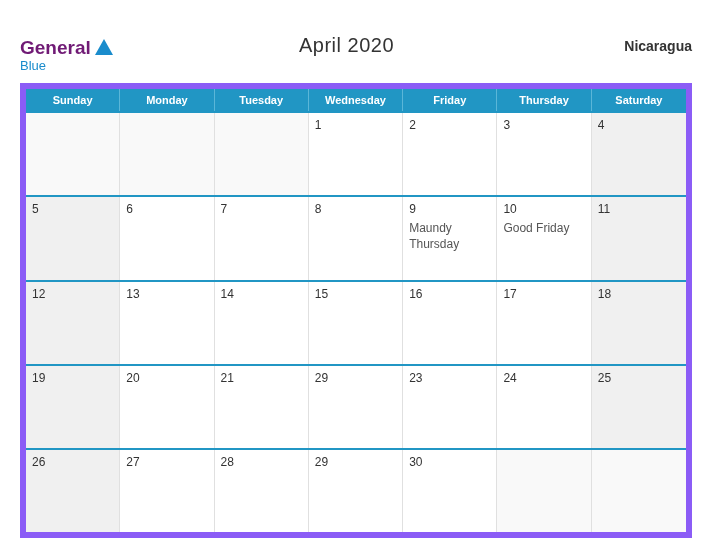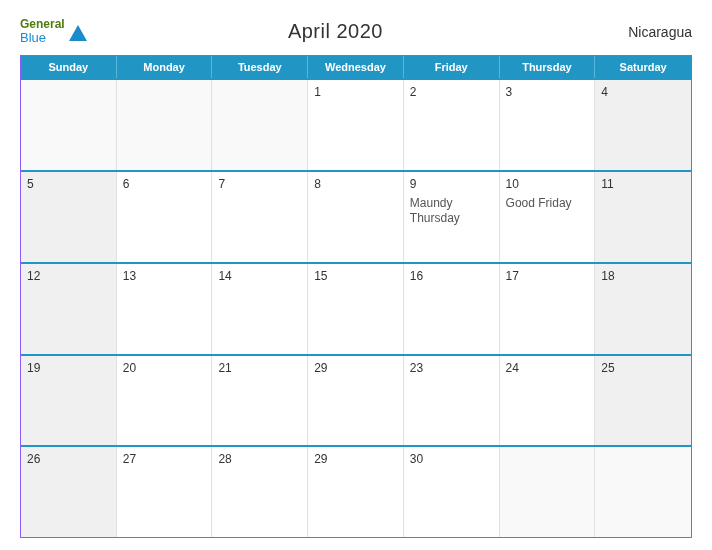--- a/index.html
+++ b/index.html
@@ -23,24 +23,25 @@
       align-items: center;
       justify-content: space-between;
       margin-bottom: 10px;
     }
     .logo {
       display: flex;
       align-items: center;
       gap: 0;
     }
     .logo-general {
-      font-size: 12px;
+      font-size: 19px;
       font-weight: bold;
-      color: #4d7c0f;
+      color: #701a75;
       line-height: 1.1;
+      margin-top: 20px;
     }
     .logo-blue {
       font-size: 13px;
       font-weight: normal;
       color: #1a8ccc;
       line-height: 1.1;
     }
     .logo-icon {
       width: 0;
       height: 0;
@@ -59,29 +60,29 @@
     }
     .month-title {
       font-size: 20px;
       font-weight: 400;
       color: #333;
       letter-spacing: 0.5px;
     }
     .country-label {
       font-size: 14px;
       color: #333;
-      font-weight: 400;
+      font-weight: 700;
       margin-left: 44px;
     }
     
     .calendar {
       flex: 1;
       display: flex;
       flex-direction: column;
-      border: 1px solid #8b5cf6;
+      border: 6px solid #8b5cf6;
     }
     .cal-header {
       display: grid;
       grid-template-columns: repeat(7, 1fr);
       background: #2196c4;
     }
     .cal-header-cell {
       color: #fff;
       font-size: 11px;
       font-weight: bold;

